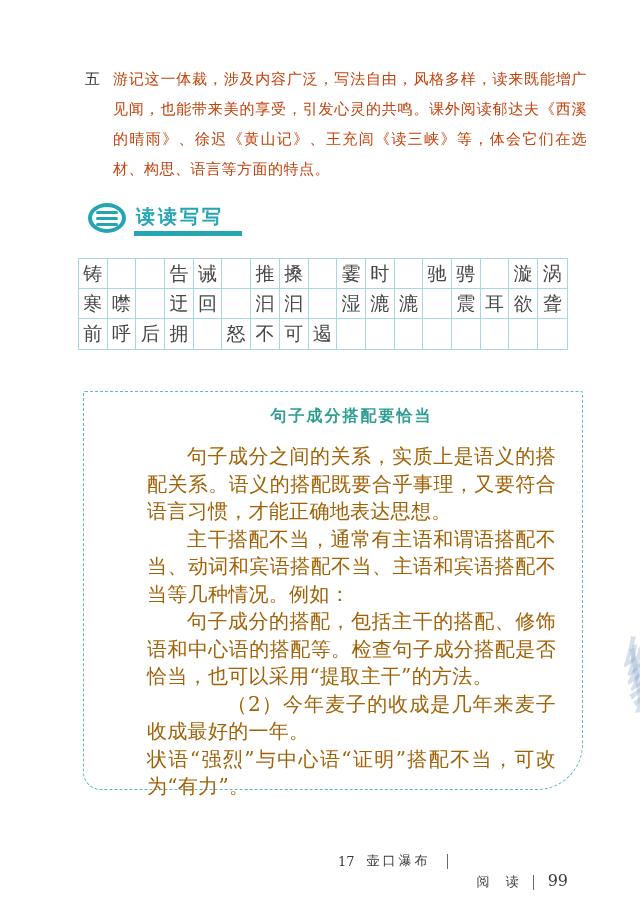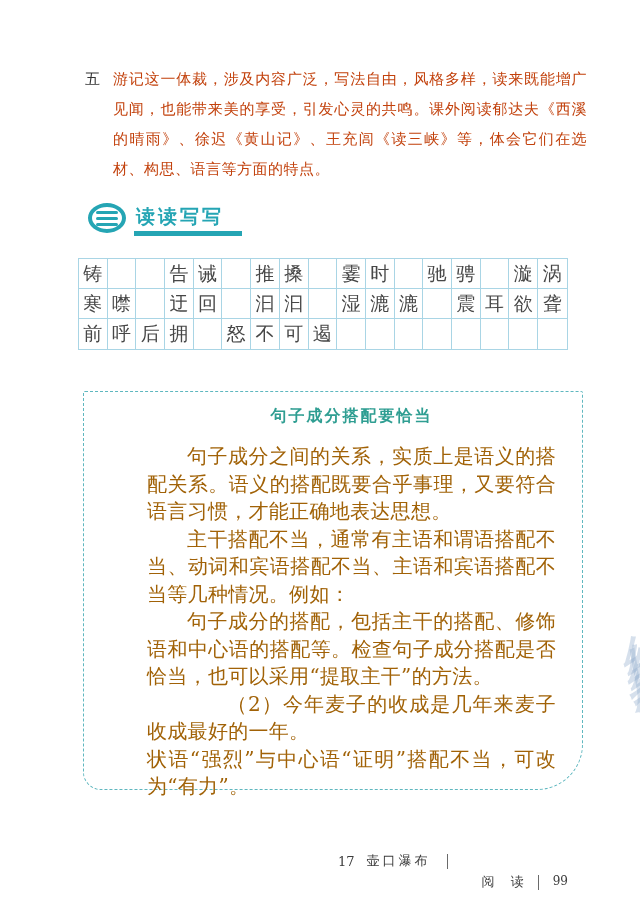--- a/index.html
+++ b/index.html
@@ -105,21 +105,21 @@
   .footer-divider{
     display:inline-block;width:1px;height:15px;background:#6a6a6a;
     margin:0 0 0 16px;
   }
   .footer-right{
     position:absolute;right:40px;top:0;
     display:flex;align-items:center;margin-top:20px;
   }
   .footer-section-label{letter-spacing:6px;margin-top:5px;}
   .footer-right .footer-divider{margin:5px 14px 0 8px;}
-  .footer-page-number{font-size:12px;margin-top:2px;}
+  .footer-page-number{font-size:16px;margin-top:2px;}
   
   .watermark{
     position:absolute;right:-26px;top:575px;
     writing-mode:vertical-rl;
     transform:rotate(-24deg);
     font-size:70px;
     font-style:italic;
     color:rgba(146,173,204,.38);
     letter-spacing:8px;
     pointer-events:none;

